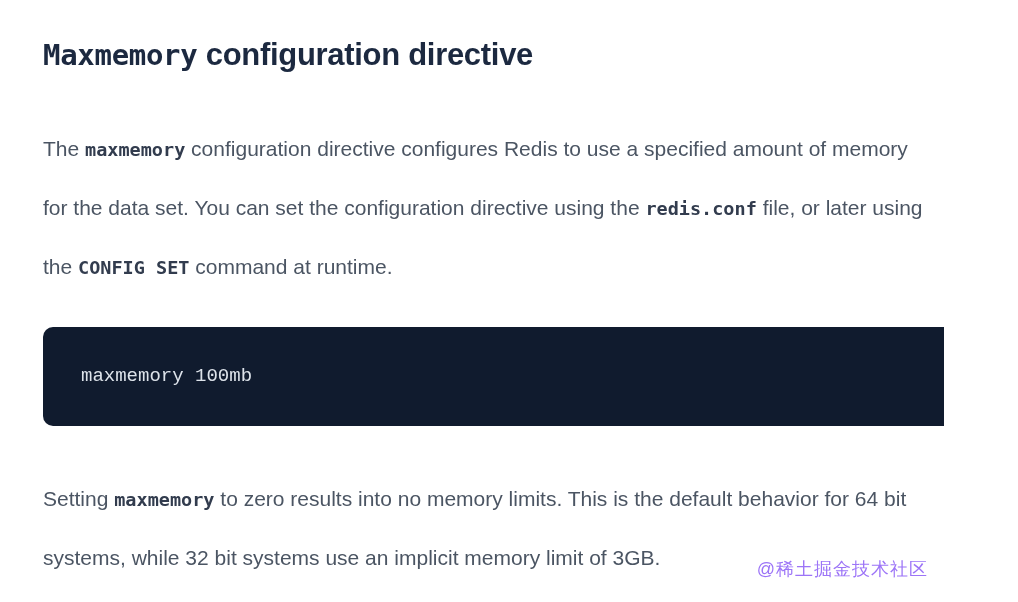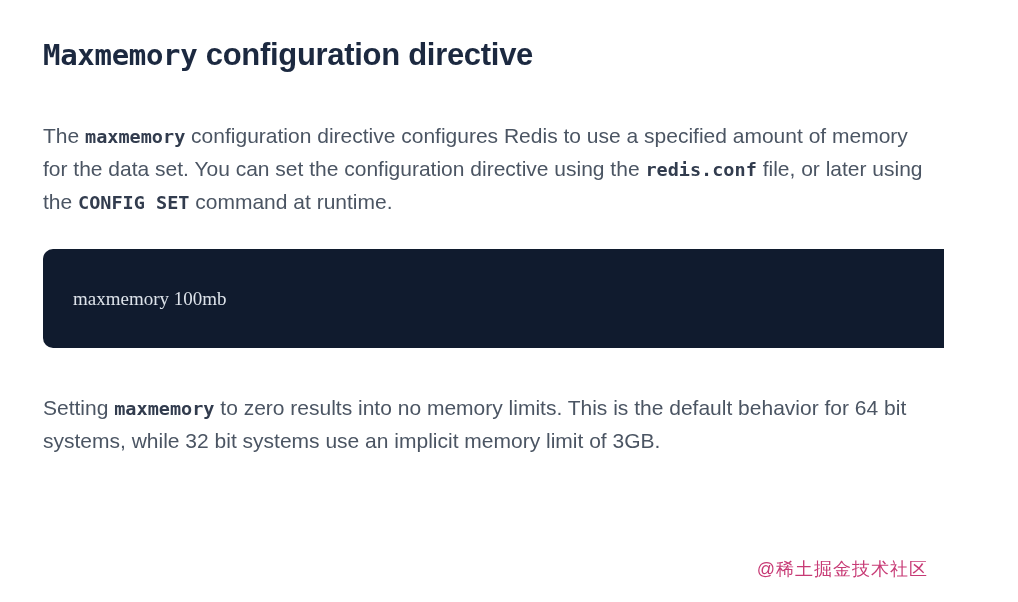--- a/index.html
+++ b/index.html
@@ -26,52 +26,52 @@
     letter-spacing: -0.3px;
   }
   .title-mono {
     font-family: "DejaVu Sans Mono", monospace;
     font-size: 29px;
     font-weight: 700;
   }
   p.body-para {
     margin: 0 0 30px 0;
     font-size: 21px;
-    line-height: 32px;
+    line-height: 58px;
     color: #4b5563;
     max-width: 958px;
   }
   .inline-code {
     font-family: "DejaVu Sans Mono", monospace;
     font-size: 18.5px;
     font-weight: 600;
     color: #323c4e;
   }
   pre.code-block {
     margin: 30px -20px 44px 0;
-    padding: 39px 30px;
+    padding: 39px 38px;
     background: #101b2e;
     border-radius: 10px 0 0 10px;
-    font-family: Liberation Serif, serif;
+    font-family: Liberation Mono, monospace;
     font-size: 19px;
     line-height: 21px;
     color: #dde3ea;
     white-space: pre;
   }
   pre.code-block code {
     font-family: inherit;
     font-size: inherit;
     color: inherit;
   }
   .watermark {
     position: absolute;
     top: 557px;
     right: 16px;
     font-size: 18px;
-    color: #be185d;
+    color: #8b5cf6;
     letter-spacing: 1px;
     opacity: 0.85;
     pointer-events: none;
     white-space: nowrap;
   }
 </style>
 </head>
 <body>
 
 <div class="page">

